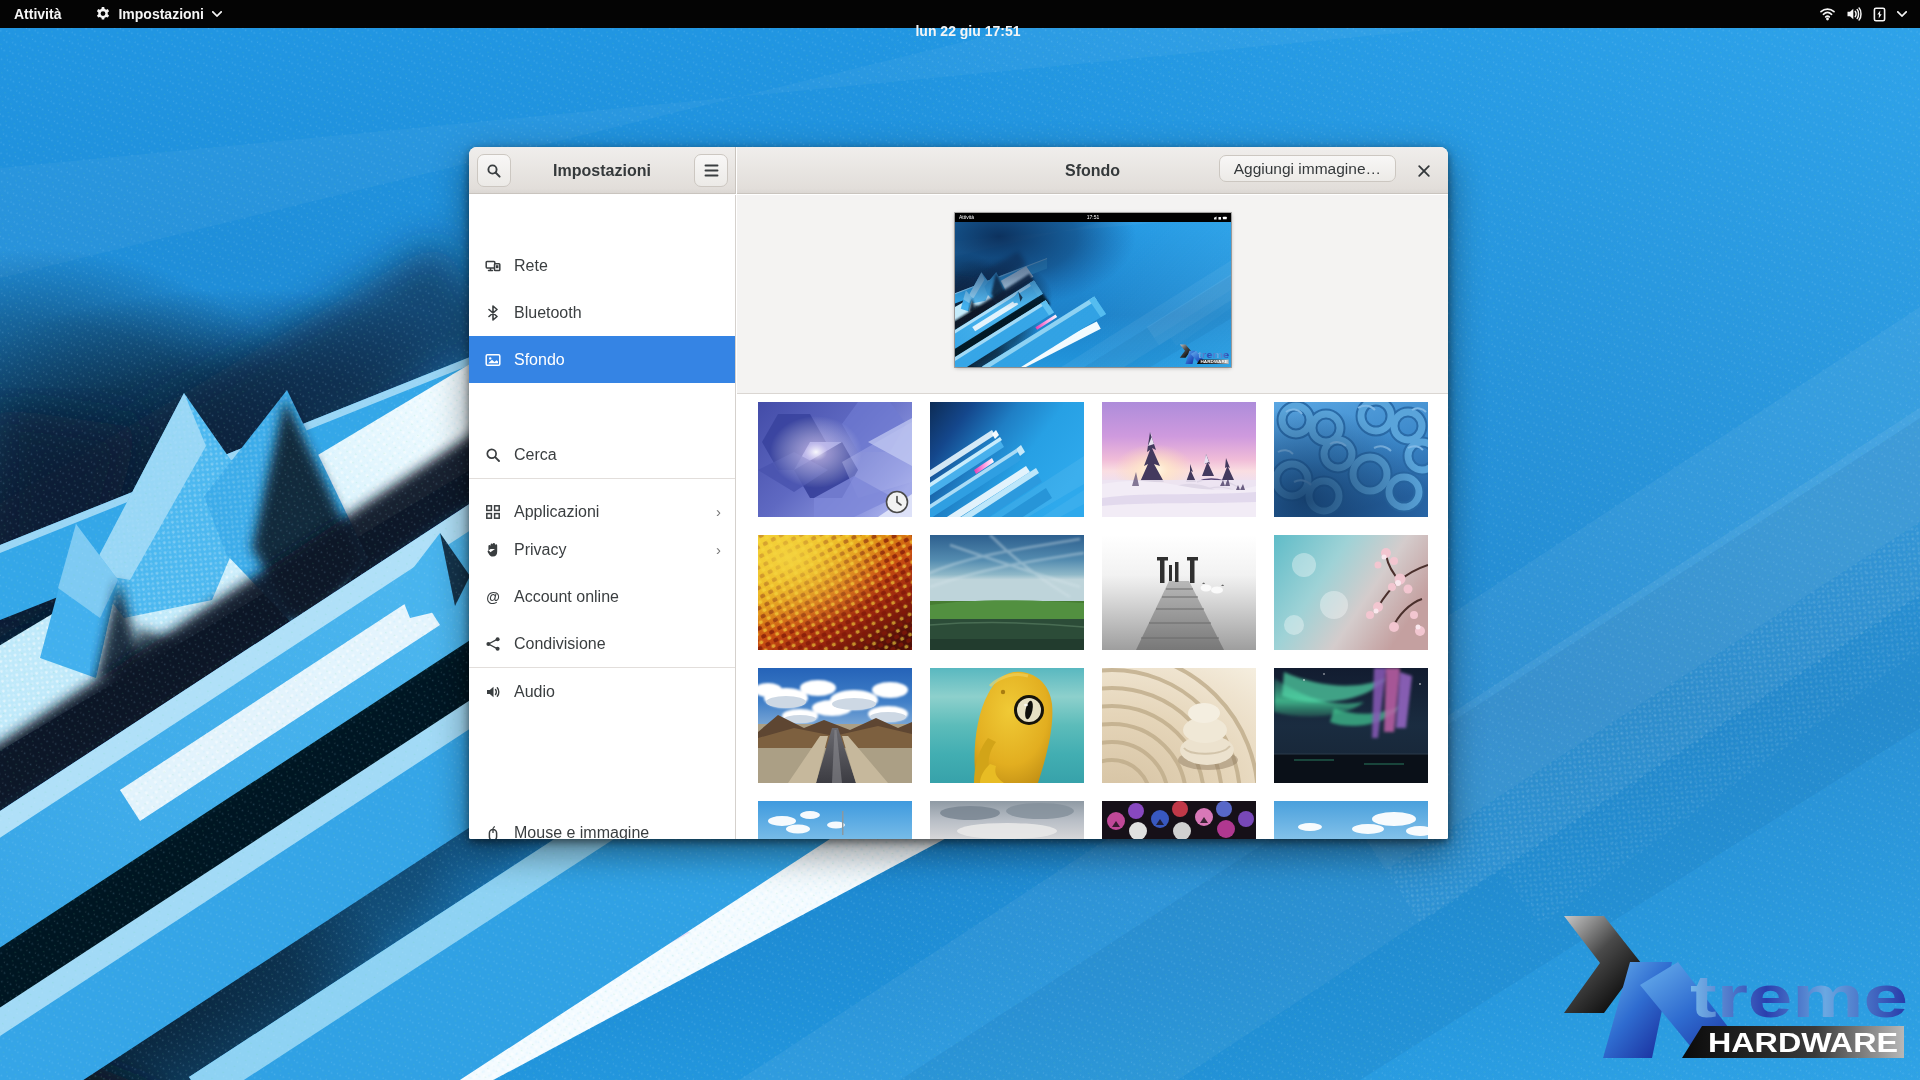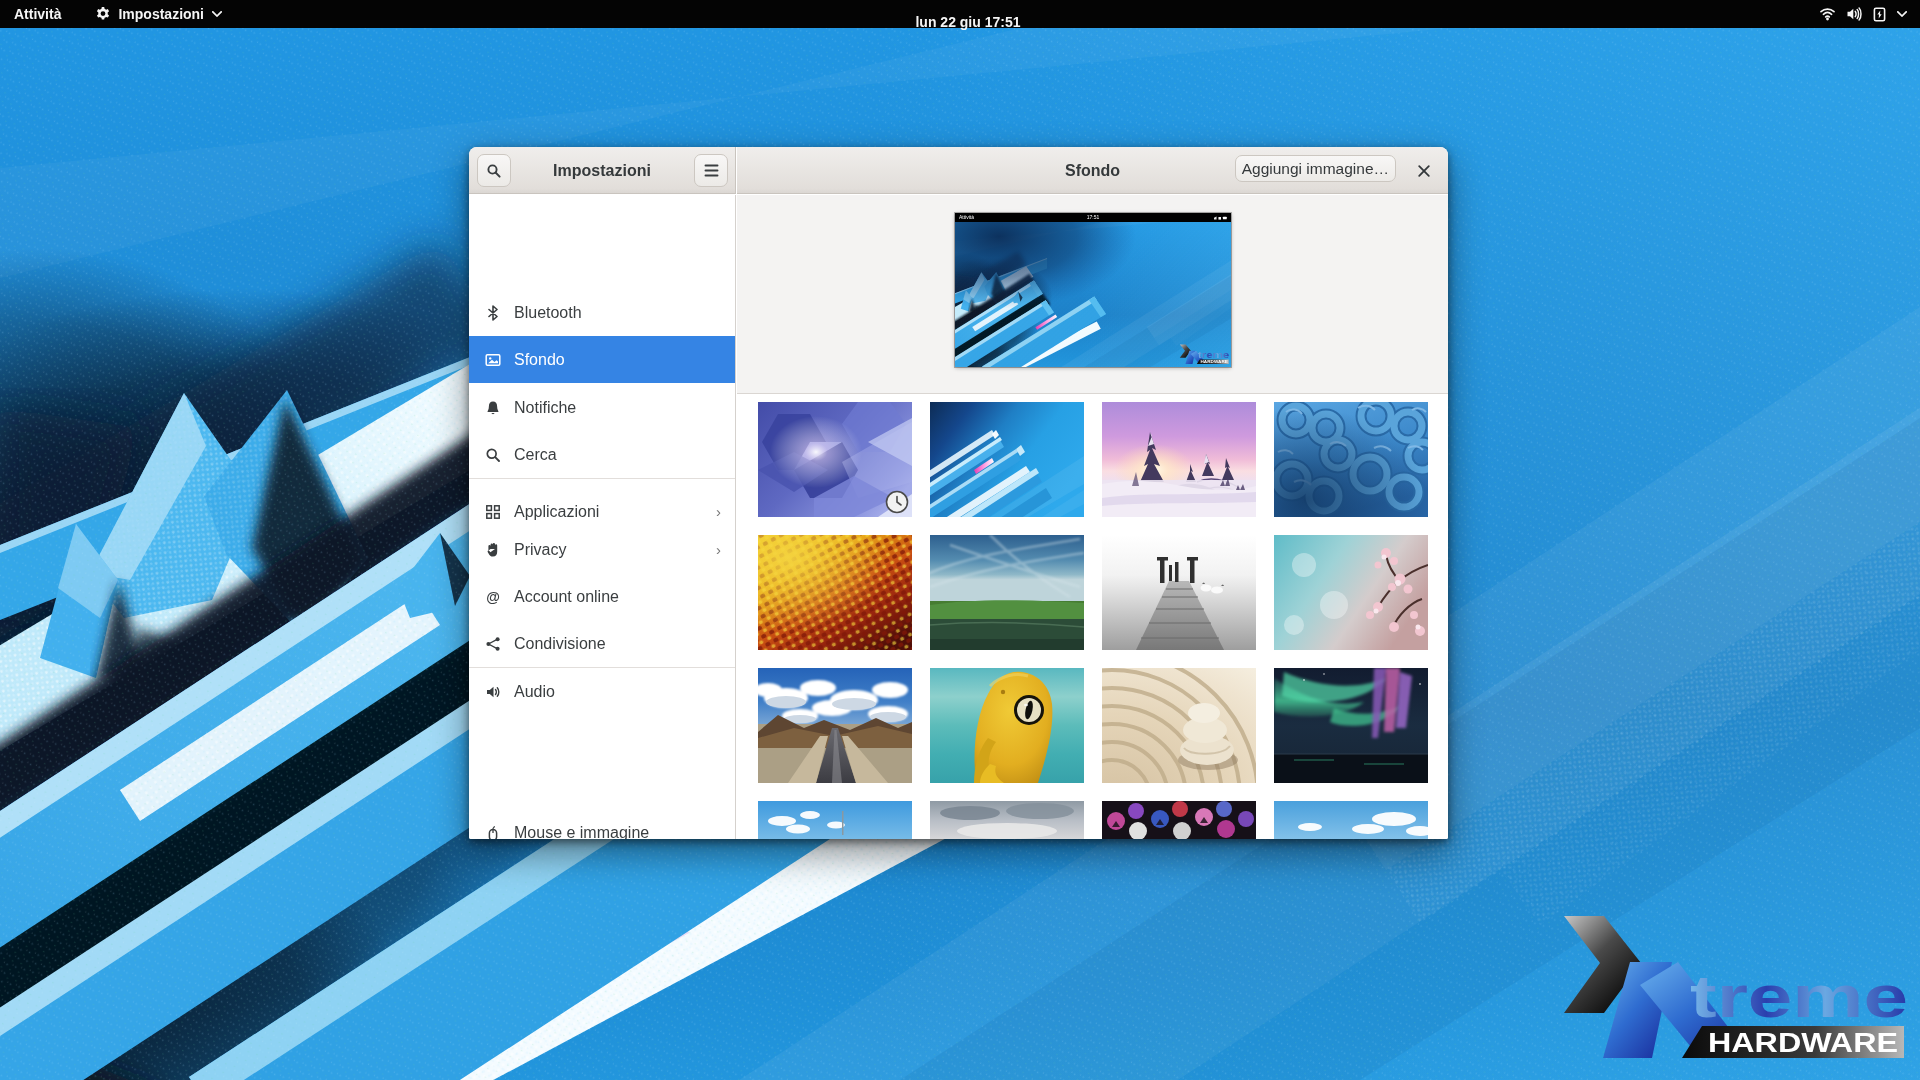--- a/index.html
+++ b/index.html
@@ -4,34 +4,34 @@
 <style>
   * { margin:0; padding:0; box-sizing:border-box; }
   html,body { width:1920px; height:1080px; overflow:hidden; font-family:"Liberation Sans", sans-serif; }
   #stage { position:relative; width:1920px; height:1080px; background:#1d8cd4; overflow:hidden; }
   #wallpaper { position:absolute; left:0; top:28px; width:1920px; height:1052px; }
   
   #topbar { position:absolute; left:0; top:0; width:1920px; height:28px; background:#040404; color:#f5f5f5; font-size:14px; font-weight:bold; }
   #topbar .left { position:absolute; left:0; top:0; height:28px; display:flex; align-items:center; }
   #tb-att { padding:0 14px; }
   #tb-app { display:flex; align-items:center; gap:7px; padding:0 12px 0 20px; }
-  #tb-clock { position:absolute; top:8px; left:0; width:1920px; height:28px; display:flex; align-items:center; justify-content:center;padding-left:16px; }
+  #tb-clock { position:absolute; top:17px; left:0; width:1920px; height:28px; display:flex; align-items:center; justify-content:center;padding-left:16px; }
   #tb-right { position:absolute; right:13px; top:0; height:28px; display:flex; align-items:center; gap:10px; }
   
   #win { position:absolute; left:469px; top:147px; width:979px; height:692px; border-radius:8px 8px 2px 2px;
          box-shadow:0 3px 9px rgba(0,0,0,.5), 0 14px 36px rgba(0,0,0,.45); background:#fff; }
   #winc { position:absolute; inset:0; border-radius:8px 8px 2px 2px; overflow:hidden; }
   .hdr { position:absolute; top:0; height:47px; background:linear-gradient(to bottom,#f0eeec,#e2deda 90%,#dbd7d3); border-bottom:1px solid #c9c4be; }
   #hdrL { left:0; width:267px; border-right:1px solid #c9c4be; }
   #hdrR { left:268px; width:711px; }
   .hbtn { position:absolute; top:7px; width:34px; height:33px; border:1px solid #ccc7c1; border-radius:7px;
           background:linear-gradient(to bottom,#f8f7f6,#eceae7); display:flex; align-items:center; justify-content:center; }
   .htitle { position:absolute; top:0; height:47px; width:100%; display:flex; align-items:center; justify-content:center;
             font-weight:bold; font-size:16px; color:#35393b; }
-  #addbtn { position:absolute; top:8px; right:52px; height:27px; padding:0 6px; border:1px solid #ccc7c1; border-radius:7px;
+  #addbtn { position:absolute; top:8px; right:52px; height:27px; padding:0 14px; border:1px solid #ccc7c1; border-radius:7px;
             background:linear-gradient(to bottom,#f8f7f6,#eceae7); display:flex; align-items:center; font-size:15.5px; color:#35393b; }
   #closex { position:absolute; top:0; right:4px; width:40px; height:47px; display:flex; align-items:center; justify-content:center; }
   
   #side { position:absolute; left:0; top:48px; width:267px; height:644px; background:#fff; border-right:1px solid #d5d1cd; }
   .row { position:absolute; left:0; width:266px; height:47px; display:flex; align-items:center; color:#3a3e40; font-size:16px; }
   .row .ic { width:16px; height:16px; margin-left:16px; margin-right:13px; flex:0 0 16px; }
   .row.sel { background:#3584e4; color:#fff; }
   .sep { position:absolute; left:0; width:266px; height:1px; background:#e2dedb; }
   .chev { position:absolute; right:14px; font-size:15px; color:#777; }
   
@@ -269,40 +269,45 @@
       <div id="closex">
             <svg width="14" height="14" viewBox="0 0 14 14">
               <g stroke="#33373a" stroke-width="1.8" stroke-linecap="round">
                 <path d="M2.2 2.2 L11.8 11.8"></path>
                 <path d="M11.8 2.2 L2.2 11.8"></path>
               </g>
             </svg>
           </div>
     </div>
     <div id="side">
+      <div class="row" style="top:47px">
+            <svg class="ic" viewBox="0 0 16 16">
+              <g fill="none" stroke="currentColor" stroke-width="1.5">
+                <rect x="1.2" y="3.5" width="8.6" height="6.4" rx="0.8"></rect>
+                <path d="M3.5 12.6 h4" stroke-linecap="round"></path>
+                <path d="M5.5 10 v2.4"></path>
+              </g>
+              <rect x="9.5" y="5.8" width="5.3" height="6.8" rx="0.8" fill="#fff" stroke="currentColor" stroke-width="1.5"></rect>
+              <rect x="10.8" y="7.2" width="2.7" height="3" fill="currentColor"></rect>
+            </svg>
+            <span>Rete</span>
+          </div>
       <div class="row" style="top:94px">
             <svg class="ic" viewBox="0 0 16 16">
               <path d="M4 4.5 L12 11.5 L8 15 L8 1 L12 4.5 L4 11.5" fill="none" stroke="currentColor" stroke-width="1.6" stroke-linejoin="round" stroke-linecap="round"></path>
             </svg>
             <span>Bluetooth</span>
           </div>
       <div class="row sel" style="top:141px">
             <svg class="ic" viewBox="0 0 16 16">
               <rect x="1.2" y="2.7" width="13.6" height="10.6" rx="1.2" fill="none" stroke="currentColor" stroke-width="1.5"></rect>
               <circle cx="5.2" cy="6.4" r="1.2" fill="currentColor"></circle>
               <path d="M3.2 11.2 L7 7.8 L9.5 10 L11.6 8.2 L13 9.6 L13 11.2 Z" fill="currentColor"></path>
             </svg>
             <span>Sfondo</span>
-          </div>
-      <div class="row" style="top:189px">
-            <svg class="ic" viewBox="0 0 16 16">
-              <path d="M8 1.6 C5.4 1.6 3.9 3.6 3.9 6.2 C3.9 9.6 2.5 10.8 2.5 11.9 L13.5 11.9 C13.5 10.8 12.1 9.6 12.1 6.2 C12.1 3.6 10.6 1.6 8 1.6 Z" fill="currentColor"></path>
-              <path d="M6.4 13 a1.7 1.7 0 0 0 3.2 0 Z" fill="currentColor"></path>
-            </svg>
-            <span>Notifiche</span>
           </div>
       <div class="row" style="top:236px">
             <svg class="ic" viewBox="0 0 16 16">
               <circle cx="6.7" cy="6.7" r="4.4" fill="none" stroke="currentColor" stroke-width="1.7"></circle>
               <path d="M10.2 10.2 L14 14" stroke="currentColor" stroke-width="1.9" stroke-linecap="round"></path>
             </svg>
             <span>Cerca</span>
           </div>
       <div class="sep" style="top:283px"></div>
       <div class="row" style="top:293px">

